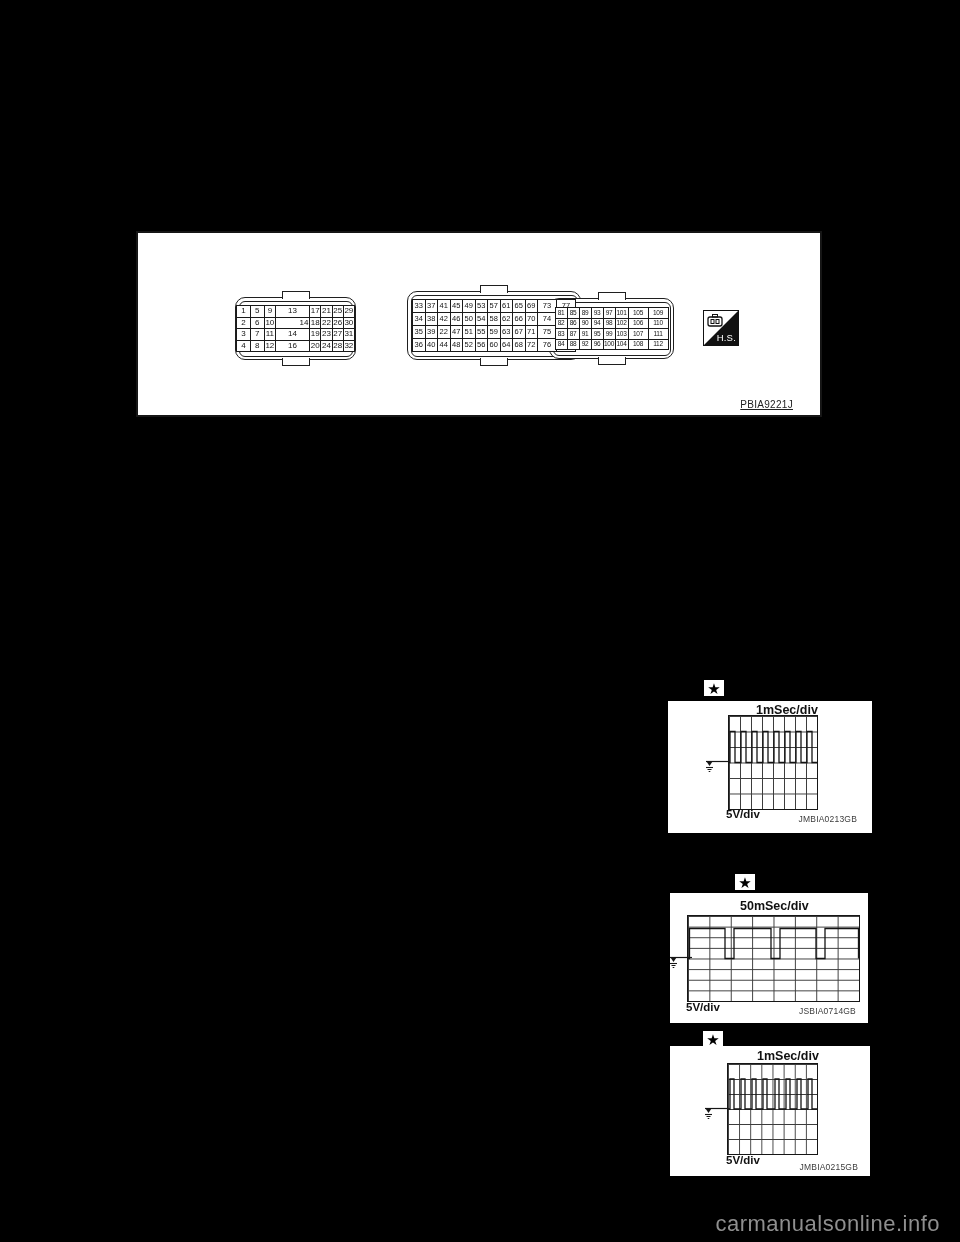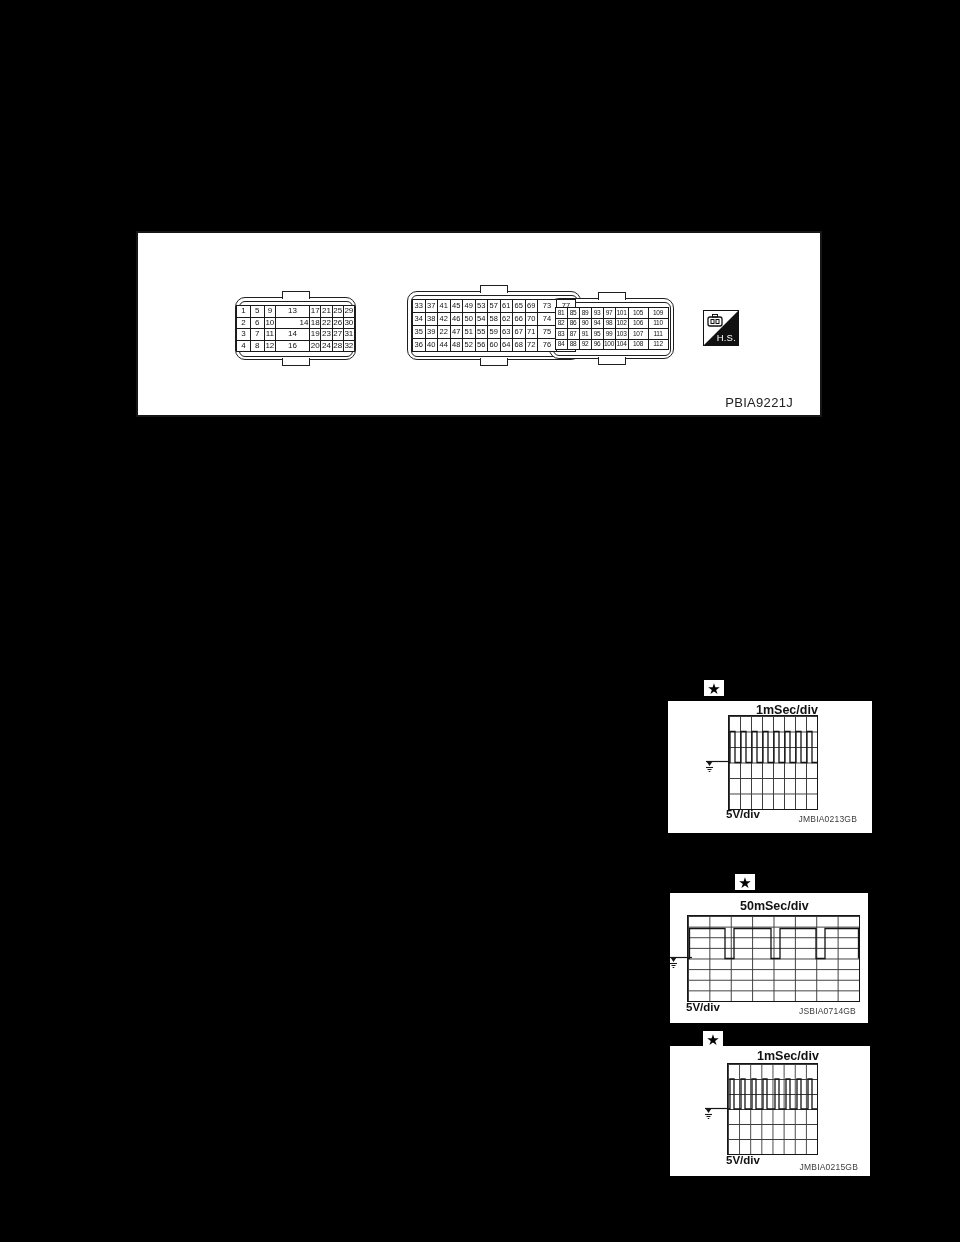--- a/index.html
+++ b/index.html
@@ -29,21 +29,21 @@
     border:1px solid #1a1a1a; text-align:center; vertical-align:middle;
     padding:0; line-height:1; color:#111; font-family:"Liberation Sans",sans-serif;
   }
   #connA .pin-table td { font-size:8px; }
   #connB .pin-table td { font-size:7.5px; }
   #connC .pin-table td { font-size:6.5px; letter-spacing:-0.3px; }
 
   .hs-icon { position:absolute; left:565px; top:77px; width:34px; height:34px; background:#fff; border:1px solid #111; }
   .hs-icon svg { position:absolute; inset:0; }
   .hs-label { position:absolute; right:2px; bottom:2px; font-size:9.5px; font-weight:400; color:#fff; letter-spacing:0.2px; }
-  .figure-code { position:absolute; right:27px; bottom:5px; font-size:13px; color:#222; letter-spacing:0.3px; }
+  .figure-code { position:absolute; right:27px; bottom:5px; font-size:10px; color:#222; letter-spacing:0.3px;text-decoration:underline; }
 
   
   .scope { position:absolute; background:#fff; }
   #scope1 { left:668px; top:701px; width:204px; height:132px; }
   #scope2 { left:670px; top:893px; width:198px; height:130px; }
   #scope3 { left:670px; top:1046px; width:200px; height:130px; }
 
   .scope-title { position:absolute; font-size:12.5px; font-weight:600; color:#111; }
   #scope1 .scope-title { left:88px; top:2px; }
   #scope2 .scope-title { left:70px; top:6px; }
@@ -328,13 +328,14 @@
       <line x1="4" y1="7.5" x2="26" y2="7.5" stroke="#161616" stroke-width="1.2"></line>
       <polygon points="4.5,7.5 10.5,7.5 7.5,12" fill="#161616"></polygon>
       <line x1="4" y1="13.5" x2="11" y2="13.5" stroke="#161616" stroke-width="1.1"></line>
       <line x1="5.5" y1="15.5" x2="9.5" y2="15.5" stroke="#161616" stroke-width="1"></line>
       <line x1="6.7" y1="17.5" x2="8.3" y2="17.5" stroke="#161616" stroke-width="1"></line>
     </svg>
     <div class="volt-label">5V/div</div>
     <div class="scope-code">JMBIA0215GB</div>
   </div>
 
+  <div class="watermark">carmanualsonline.info</div>
 </div>
 
 </body></html>

